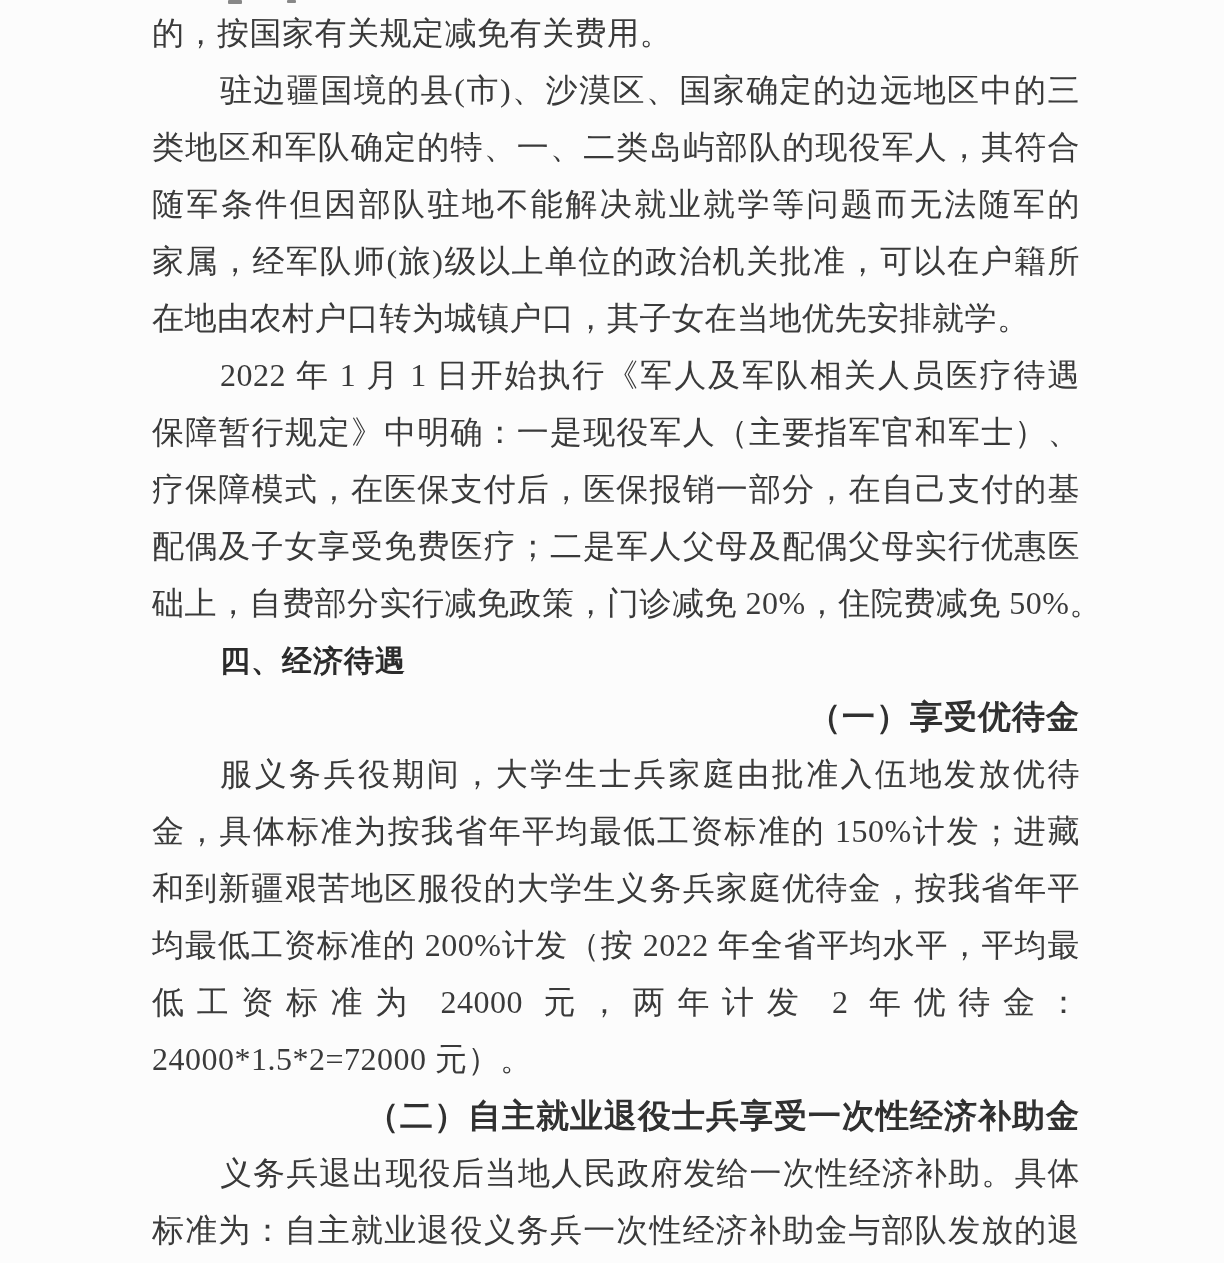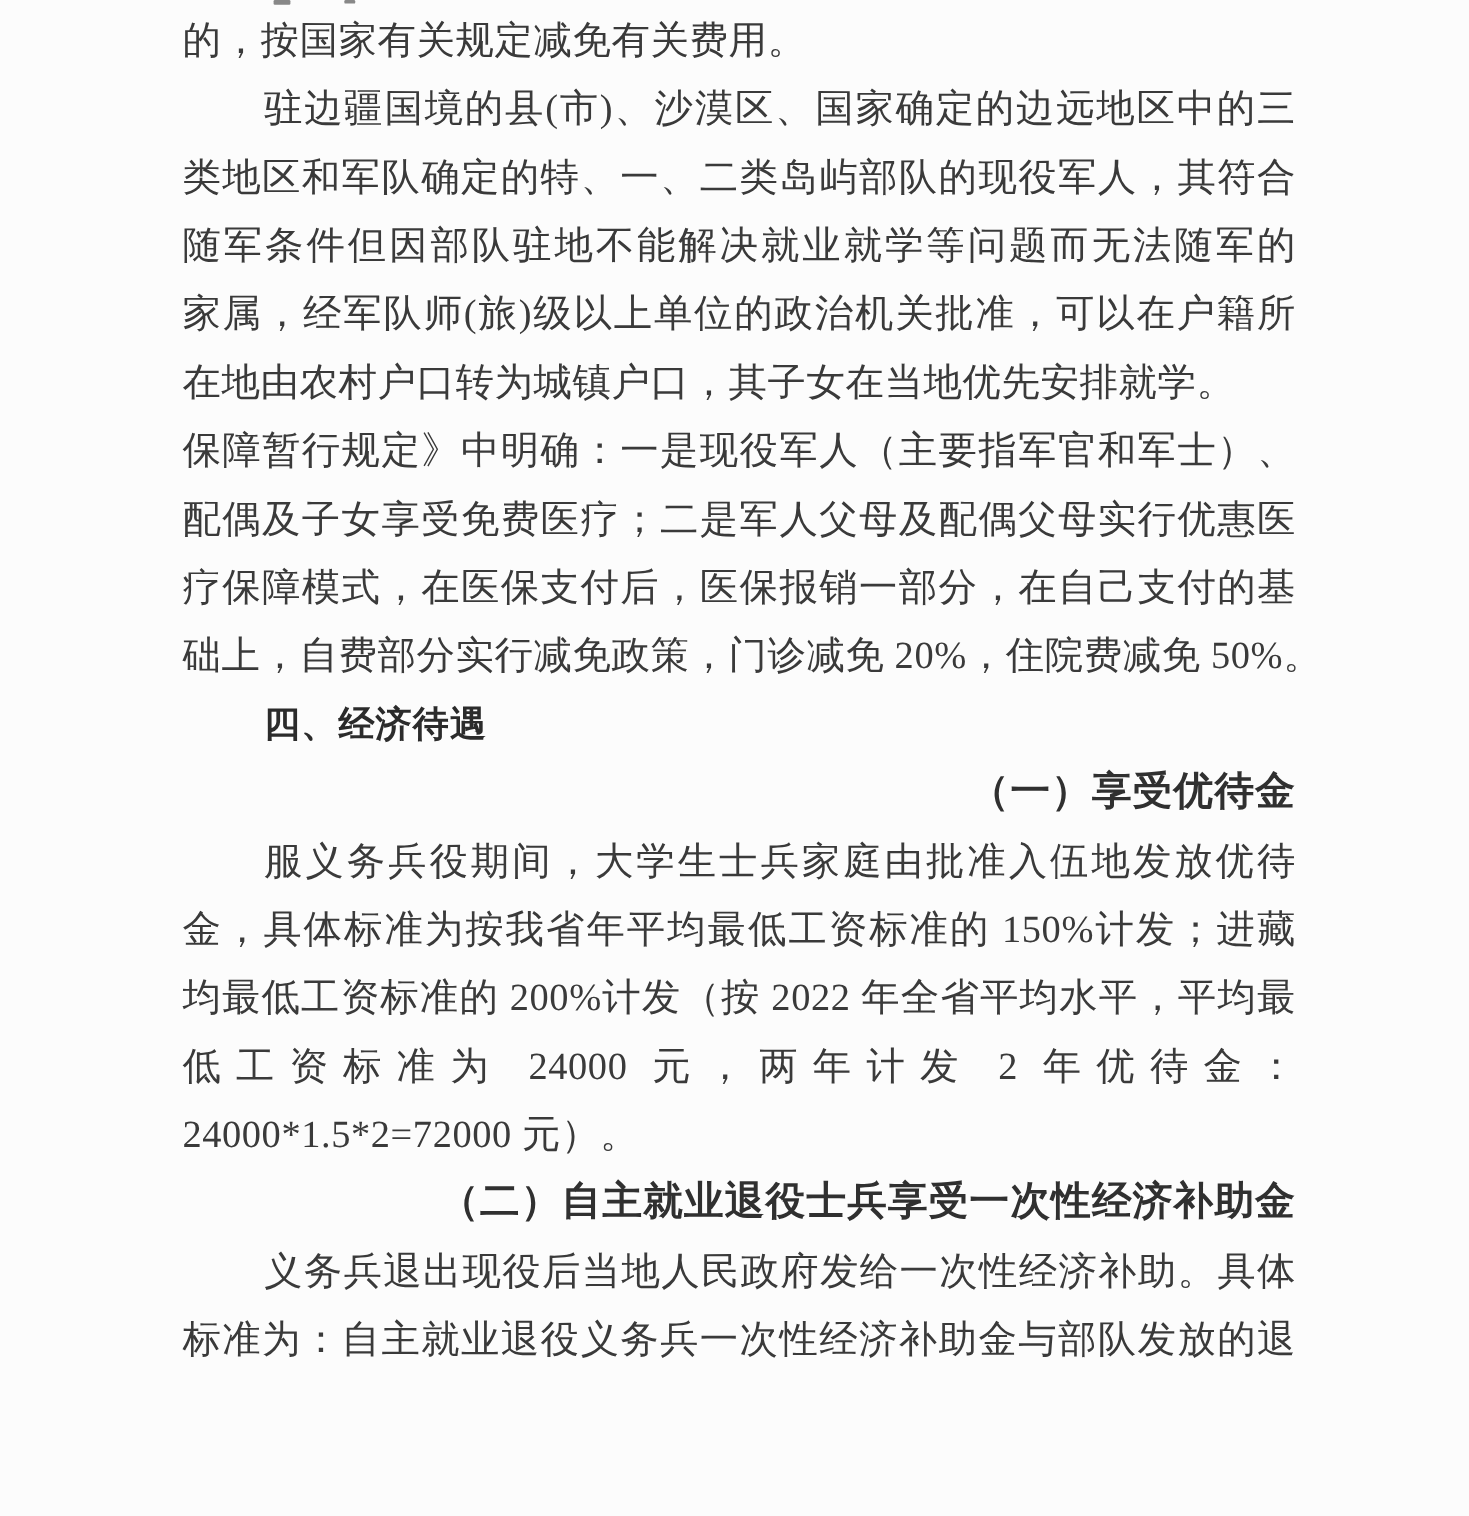--- a/index.html
+++ b/index.html
@@ -83,28 +83,30 @@
   <div class="fragment frag-1"></div>
   <div class="fragment frag-2"></div>
   <div class="doc">
 
   <div class="line">的，按国家有关规定减免有关费用。</div>
       <div class="line indent fill">驻边疆国境的县(市)、沙漠区、国家确定的边远地区中的三</div>
       <div class="line fill">类地区和军队确定的特、一、二类岛屿部队的现役军人，其符合</div>
       <div class="line fill">随军条件但因部队驻地不能解决就业就学等问题而无法随军的</div>
       <div class="line fill">家属，经军队师(旅)级以上单位的政治机关批准，可以在户籍所</div>
       <div class="line">在地由农村户口转为城镇户口，其子女在当地优先安排就学。</div>
+      <div class="line indent fill">2022 年 1 月 1 日开始执行《军人及军队相关人员医疗待遇</div>
       <div class="line fill">保障暂行规定》中明确：一是现役军人（主要指军官和军士）、</div>
+      <div class="line fill">疗保障模式，在医保支付后，医保报销一部分，在自己支付的基</div>
       <div class="line fill">配偶及子女享受免费医疗；二是军人父母及配偶父母实行优惠医</div>
-      <div class="line fill">疗保障模式，在医保支付后，医保报销一部分，在自己支付的基</div>
       <div class="line">础上，自费部分实行减免政策，门诊减免 20%，住院费减免 50%。</div>
       <div class="line hei indent">四、经济待遇</div>
       <div class="line kai indent">（一）享受优待金</div>
       <div class="line indent fill">服义务兵役期间，大学生士兵家庭由批准入伍地发放优待</div>
       <div class="line fill">金，具体标准为按我省年平均最低工资标准的 150%计发；进藏</div>
+      <div class="line fill">和到新疆艰苦地区服役的大学生义务兵家庭优待金，按我省年平</div>
       <div class="line fill">均最低工资标准的 200%计发（按 2022 年全省平均水平，平均最</div>
       <div class="line fill">低工资标准为 24000 元，两年计发 2 年优待金：</div>
       <div class="line">24000*1.5*2=72000 元）。</div>
       <div class="line kai indent">（二）自主就业退役士兵享受一次性经济补助金</div>
       <div class="line indent fill">义务兵退出现役后当地人民政府发给一次性经济补助。具体</div>
       <div class="line fill">标准为：自主就业退役义务兵一次性经济补助金与部队发放的退</div>
     </div>
 </div>
 
 </body></html>

